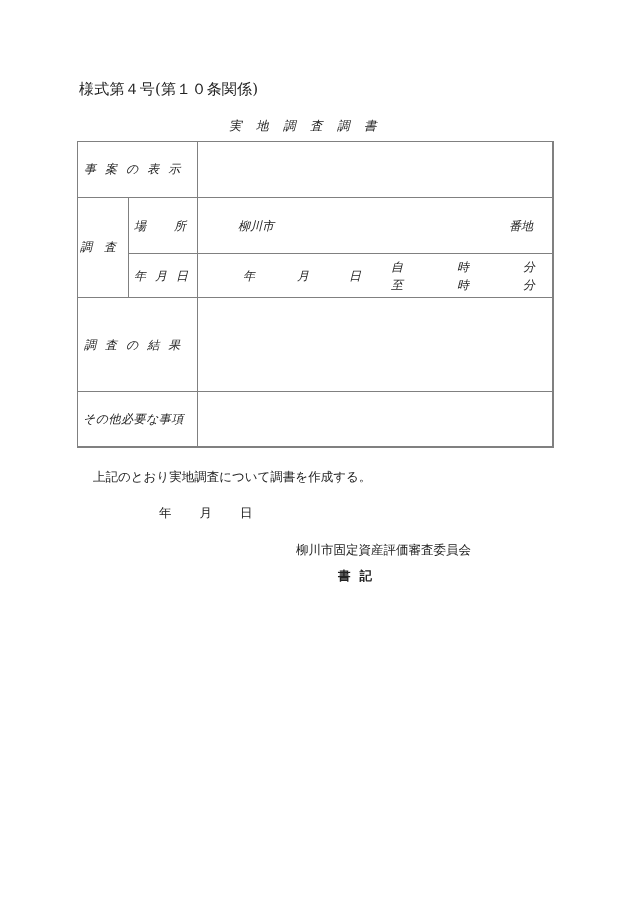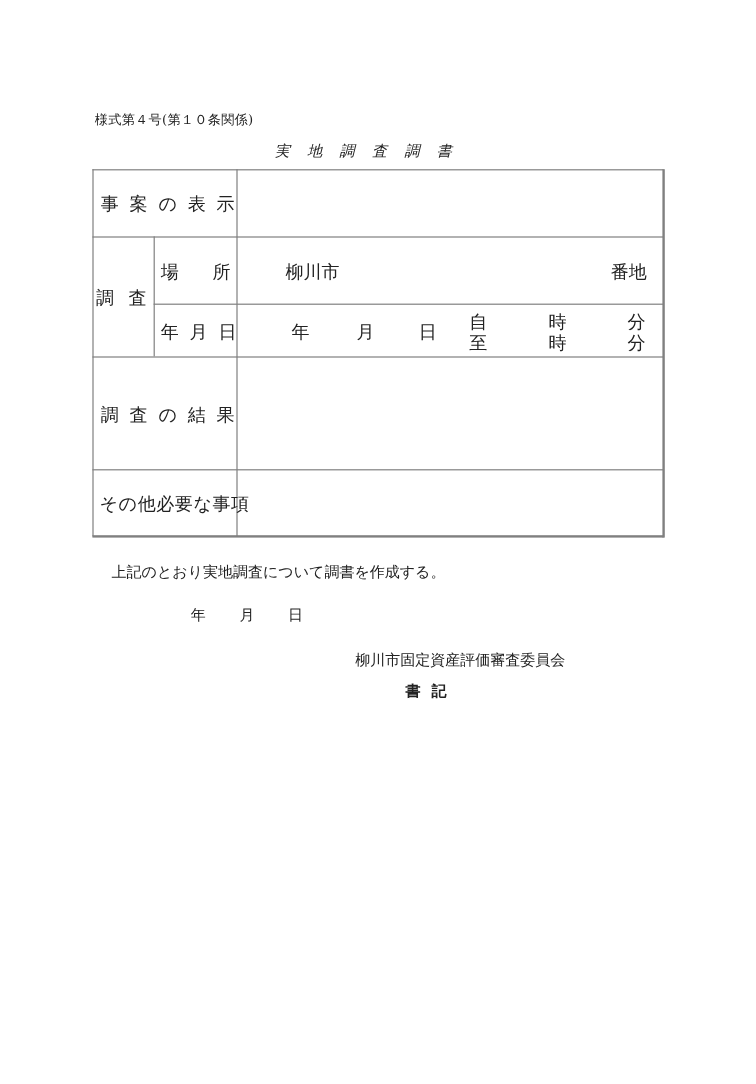--- a/index.html
+++ b/index.html
@@ -1,24 +1,24 @@
 <!DOCTYPE html>
 <html><head>
 <meta charset="utf-8">
 <style>
   html, body { margin:0; padding:0; background:#ffffff; }
   body { width:630px; height:903px; position:relative; overflow:hidden;
          font-family:"DejaVu Serif","Liberation Serif",serif; color:#222; }
   .abs { position:absolute; white-space:nowrap; }
   .t13 { font-size:12.5px; }
-  .form-no { left:79px; top:80px; font-size:11px; letter-spacing:0.2px;margin-top:12px; }
+  .form-no { left:79px; top:80px; font-size:15px; letter-spacing:0.2px; }
   .title { left:229px; top:118px; font-size:12.5px;font-style:italic; }
   .title span { display:inline-block; width:27px; }
   .line { position:absolute; background:#808080; }
-  .cell-label { position:absolute; font-size:15px; }
+  .cell-label { position:absolute; font-size:12px;font-style:italic; }
 </style>
 </head>
 <body>
 
 <div class="abs form-no">様式第４号(第１０条関係)</div>
 
 <div class="abs title">
   <span>実</span><span>地</span><span>調</span><span>査</span><span>調</span><span>書</span>
 </div>
 

